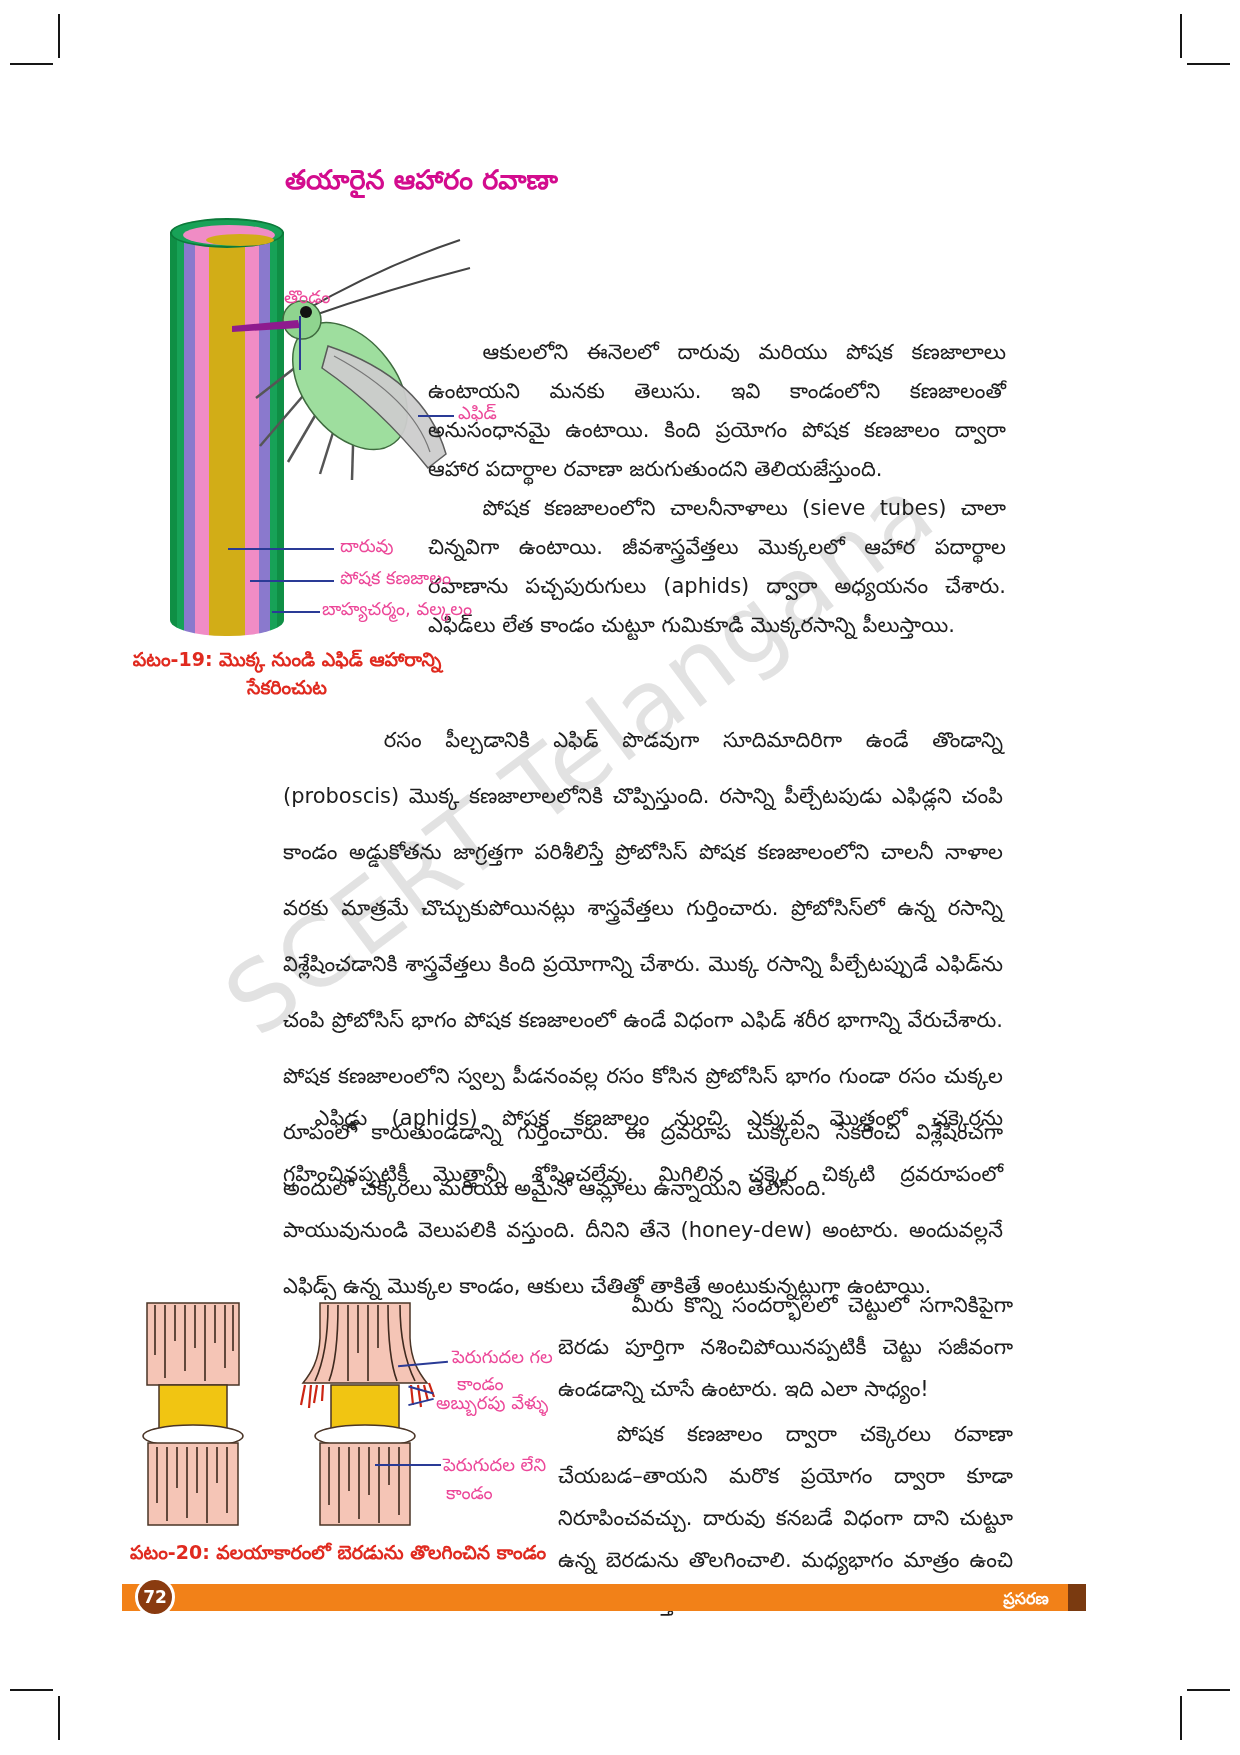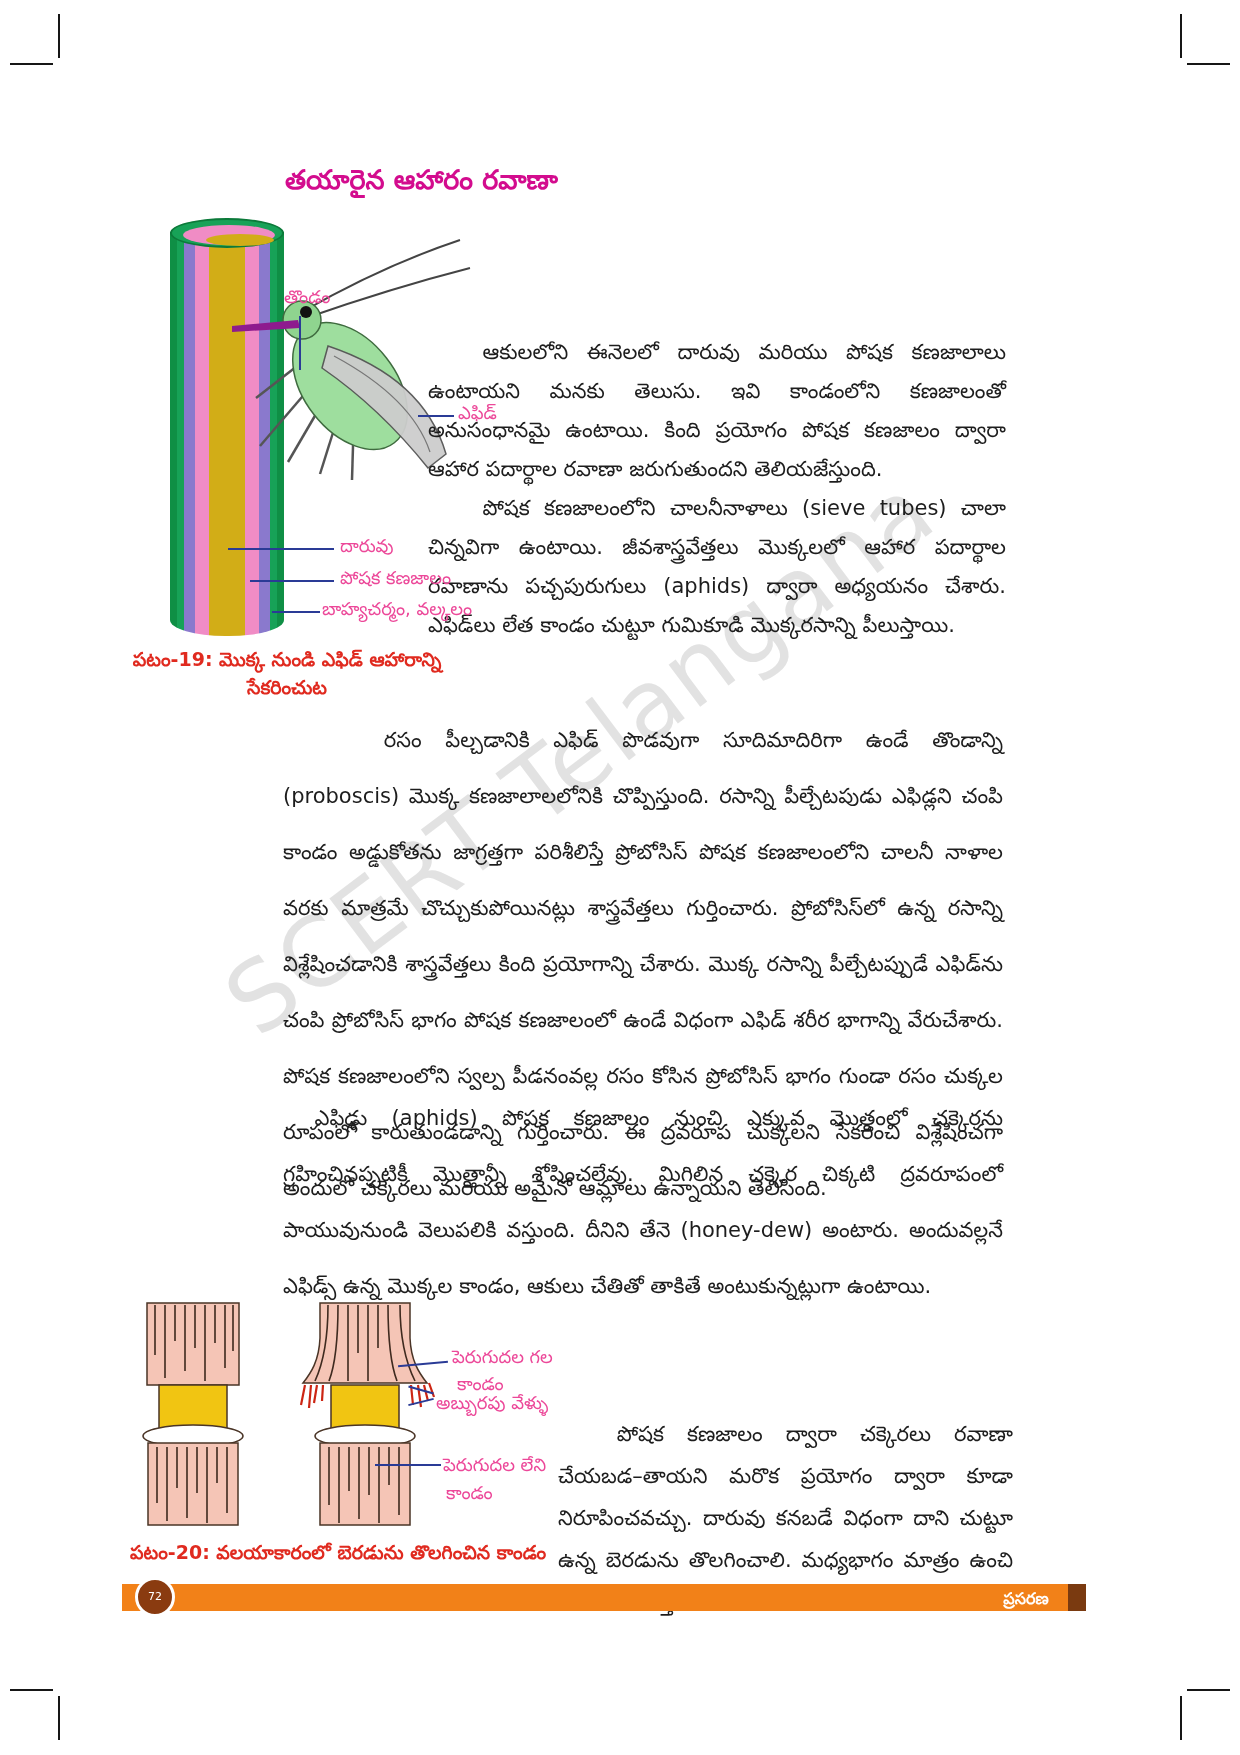--- a/index.html
+++ b/index.html
@@ -41,21 +41,21 @@
   .cap-red{position:absolute;color:#e02a1f;font-size:19px;font-weight:bold;
            text-align:center;z-index:3;}
   .fig20-svg{position:absolute;left:115px;top:1293px;z-index:1;}
   
   .foot-bar{position:absolute;left:122px;top:1584px;width:964px;height:27px;
             background:#f28118;z-index:2;}
   .foot-dark{position:absolute;left:1068px;top:1584px;width:18px;height:27px;
              background:#7a3a10;z-index:3;}
   .foot-circle{position:absolute;left:135px;top:1577px;width:40px;height:40px;
     background:#8a3b10;border:3px solid #ffffff;box-sizing:border-box;border-radius:50%;
-    color:#ffffff;font-weight:normal;font-size:11px;text-align:center;line-height:34px;z-index:4;}
+    color:#ffffff;font-weight:bold;font-size:17px;text-align:center;line-height:34px;z-index:4;}
   .foot-class{position:absolute;left:192px;top:1589px;color:#ffffff;font-size:16px;
     font-weight:bold;z-index:4;margin-top:20px;}
   .foot-chap{position:absolute;left:985px;top:1589px;width:82px;text-align:center;
     color:#ffffff;font-size:16px;font-weight:bold;z-index:4;}
 </style>
 </head>
 <body>
 
 <div class="page">
 
@@ -147,20 +147,21 @@
   <div class="lead" style="left:375px;top:1464px;width:66px"></div>
 
   <span class="lbl" style="left:452px;top:1346px">పెరుగుదల గల</span>
   <span class="lbl" style="left:457px;top:1373px">కాండం</span>
   <span class="lbl" style="left:436px;top:1392px">అబ్బురపు వేళ్ళు</span>
   <span class="lbl" style="left:443px;top:1454px">పెరుగుదల లేని</span>
   <span class="lbl" style="left:446px;top:1482px">కాండం</span>
 
   <div class="cap-red" style="left:130px;top:1541px;width:430px;text-align:left">పటం-20: వలయాకారంలో బెరడును తొలగించిన కాండం</div>
 
+  <p class="para blk-bot ind35" style="top:1284px">మీరు కొన్ని సందర్భాలలో చెట్టులో సగానికిపైగా బెరడు పూర్తిగా నశించిపోయినప్పటికీ చెట్టు సజీవంగా ఉండడాన్ని చూసే ఉంటారు. ఇది ఎలా సాధ్యం!</p>
   <p class="para blk-bot ind28" style="top:1413px">పోషక కణజాలం ద్వారా చక్కెరలు రవాణా చేయబడ–తాయని మరొక ప్రయోగం ద్వారా కూడా నిరూపించవచ్చు. దారువు కనబడే విధంగా దాని చుట్టూ ఉన్న బెరడును తొలగించాలి. మధ్యభాగం మాత్రం ఉంచి మిగిలిన మొత్తం</p>
 
   <div class="foot-bar"></div>
   <div class="foot-dark"></div>
   <div class="foot-circle">72</div>
   <span class="foot-class">10వ తరగతి</span>
   <span class="foot-chap">ప్రసరణ</span>
 
 </div>
 

